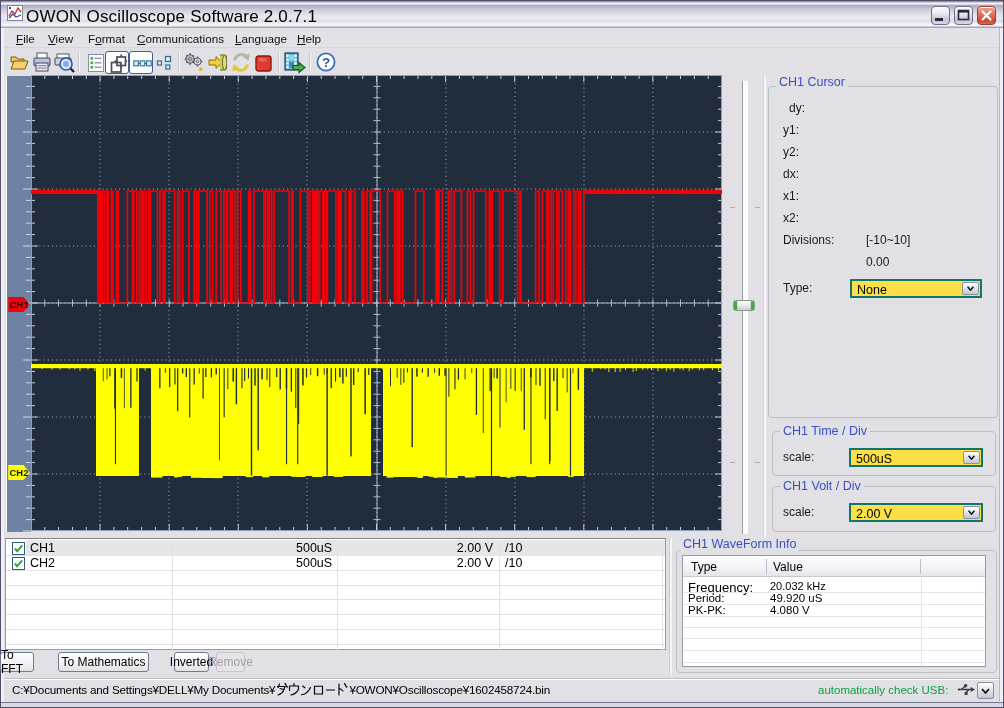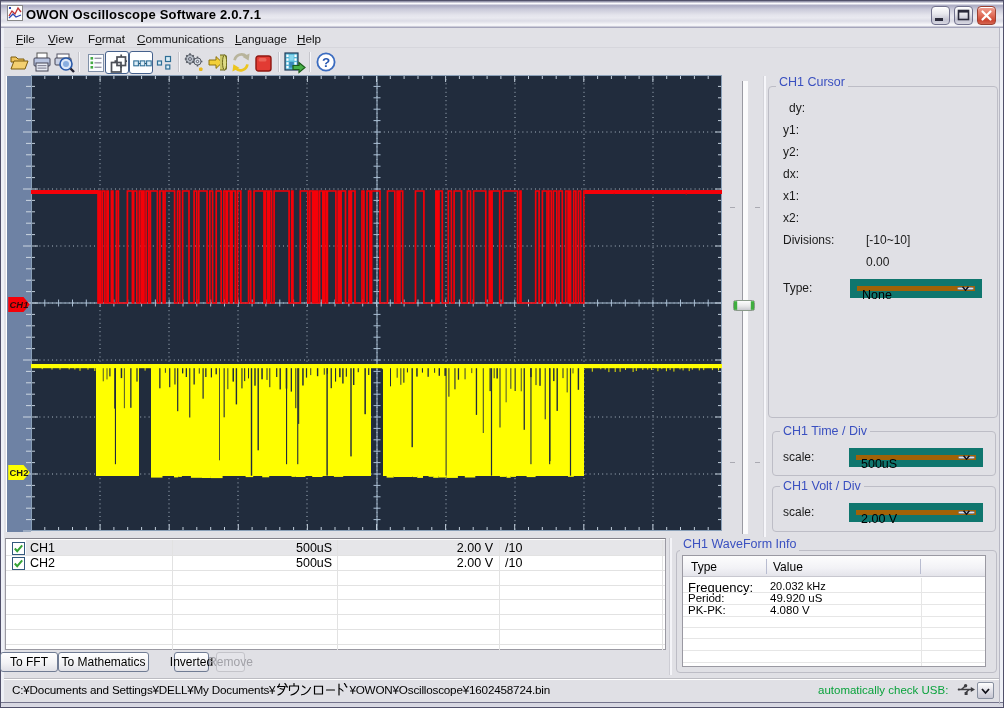--- a/index.html
+++ b/index.html
@@ -1,35 +1,35 @@
 <!DOCTYPE html>
 <html><head><meta charset="utf-8"><style>
 *{margin:0;padding:0;box-sizing:border-box}
 body{width:1004px;height:708px;font-family:"Liberation Sans",sans-serif;position:relative;background:#9494ac;overflow:hidden}
 .abs{position:absolute}
 .win{position:absolute;left:0;top:0;width:1004px;height:708px;border:1px solid #50506a;background:#c6c6d4}
 .titlebar{position:absolute;left:1px;top:1px;width:1002px;height:27px;
  background:linear-gradient(180deg,#7a7a96 0%,#fdfdff 9%,#ababc3 17%,#c9c9d9 30%,#e4e4ec 52%,#e9e9f0 62%,#dcdce6 74%,#fbfbfd 90%,#9c9cb4 99%);}
-.title-txt{position:absolute;left:26px;top:7px;font-size:13px;font-weight:bold;color:#000;letter-spacing:0.2px}
+.title-txt{position:absolute;left:26px;top:7px;font-size:17px;font-weight:normal;color:#000;letter-spacing:0.2px}
 .winbtn{position:absolute;top:6px;width:19px;height:19px;border-radius:4px;border:1px solid #70708c;
  background:linear-gradient(180deg,#fdfdfe 0%,#e8e8ee 40%,#c4c4d2 75%,#d8d8e2 100%);box-shadow:inset 0 1px 0 #fff}
 .winbtn.close{background:linear-gradient(180deg,#f0a092 0%,#e3735f 45%,#cc4632 80%,#d66753 100%);border-color:#9c4030}
 .frame-inner{position:absolute;left:1px;top:28px;width:1002px;height:679px;background:#e0e0e5;border-left:3px solid #eef0f6;border-right:3px solid #eef0f6;border-bottom:3px solid #dadae4}
 .menubar{position:absolute;left:4px;top:28px;width:996px;height:20px;background:#e1e1e6;border-bottom:1px solid #d6d6dc}
 .menubar span{position:absolute;top:4px;font-size:11.7px;color:#111}
 .menubar u{text-decoration:underline}
 .toolbar{position:absolute;left:4px;top:49px;width:996px;height:26px;background:#e0e0e5}
 .tsep{position:absolute;top:52px;width:2px;height:20px;border-left:1px solid #c6c6cc;border-right:1px solid #f6f6fa}
 .tbtn-press{position:absolute;top:51px;width:24px;height:23px;background:#fdfeff;border:1px solid #44608c;border-radius:3px}
 .scope-bg{position:absolute;left:4px;top:75px;width:758px;height:460px;background:#e0e0e5}
 .lstrip{position:absolute;left:6px;top:76px;width:25px;height:456px;background:#6e82a4;border-left:1px solid #fff}
 .rpanel-lbl{font-size:12px;color:#1a1a1a;white-space:nowrap}
 .gbox{position:absolute;border:1px solid #bdbdc6;border-radius:4px}
 .gtitle{position:absolute;font-size:12.5px;color:#3a50c0;background:#e0e0e5;padding:0 3px;white-space:nowrap}
-.combo{position:absolute;background:#a16207;border:7px solid #0f766e;font-size:12.5px;color:#000}
+.combo{position:absolute;background:#fde047;border:2px solid #0f766e;font-size:12.5px;color:#000}
 .combo .ctxt{position:absolute;left:5px;top:2px}
 .cbtn{position:absolute;right:1px;top:1px;bottom:1px;width:17px;border:1px solid #8890a0;border-radius:2px;
  background:linear-gradient(180deg,#fefefe,#dcdce4 60%,#c6c6d2);display:flex;align-items:center;justify-content:center}
 .chev{width:7px;height:5px}
 .btn{position:absolute;height:20px;border:1px solid #707c94;border-radius:3px;font-size:12px;color:#000;
  background:linear-gradient(180deg,#ffffff,#f3f3f5 55%,#e0e0e6);display:flex;align-items:center;justify-content:center}
 .btn.dis{border-color:#c4c4ca;color:#a2a2a8;background:#e4e4e9}
 .tbl-txt{position:absolute;font-size:12.5px;color:#000;white-space:nowrap}
 .statusbar{position:absolute;left:4px;top:678px;width:996px;height:23px;background:#e0e0e5;border-top:1px solid #f4f4f8}
 </style></head><body>
@@ -780,21 +780,21 @@
 <path d="M2.8 6.5 L5.2 9.2 L10.2 3.4" fill="none" stroke="#36a336" stroke-width="2"></path>
   </svg>
 <div class="tbl-txt" style="left:30px;top:541px">CH1</div>
 <div class="tbl-txt" style="left:296px;top:541px;width:32px;text-align:right">500uS</div>
 <div class="tbl-txt" style="left:450px;top:541px;width:43px;text-align:right">2.00 V</div>
 <div class="tbl-txt" style="left:505px;top:541px">/10</div>
 <div class="tbl-txt" style="left:30px;top:556px">CH2</div>
 <div class="tbl-txt" style="left:296px;top:556px;width:32px;text-align:right">500uS</div>
 <div class="tbl-txt" style="left:450px;top:556px;width:43px;text-align:right">2.00 V</div>
 <div class="tbl-txt" style="left:505px;top:556px">/10</div>
-<div class="btn" style="left:0;top:652px;width:58px">To FFT</div>
+<div class="btn" style="left:0;top:652px;width:34px">To FFT</div>
 <div class="btn" style="left:58px;top:652px;width:91px">To Mathematics</div>
 <div class="btn" style="left:174px;top:652px;width:35px">Inverted</div>
 <div class="btn dis" style="left:216px;top:652px;width:29px">Remove</div>
 <div class="gbox" style="left:676px;top:550px;width:321px;height:123px"></div>
 <div class="gtitle" style="left:680px;top:537px">CH1 WaveForm Info</div>
 <div class="abs" style="left:682px;top:555px;width:304px;height:112px;background:#fff;border:1px solid #9a99a2"></div>
 <div class="abs" style="left:683px;top:556px;width:302px;height:21px;background:linear-gradient(180deg,#fdfdfd,#f2f2f6 60%,#e4e4ea);border-bottom:1px solid #c8c8d0"></div>
 <div class="abs" style="left:766px;top:559px;width:1px;height:15px;background:#b8bcd0"></div>
 <div class="abs" style="left:920px;top:559px;width:1px;height:15px;background:#b8bcd0"></div>
 <div class="tbl-txt" style="left:691px;top:560px;font-size:12px">Type</div>

